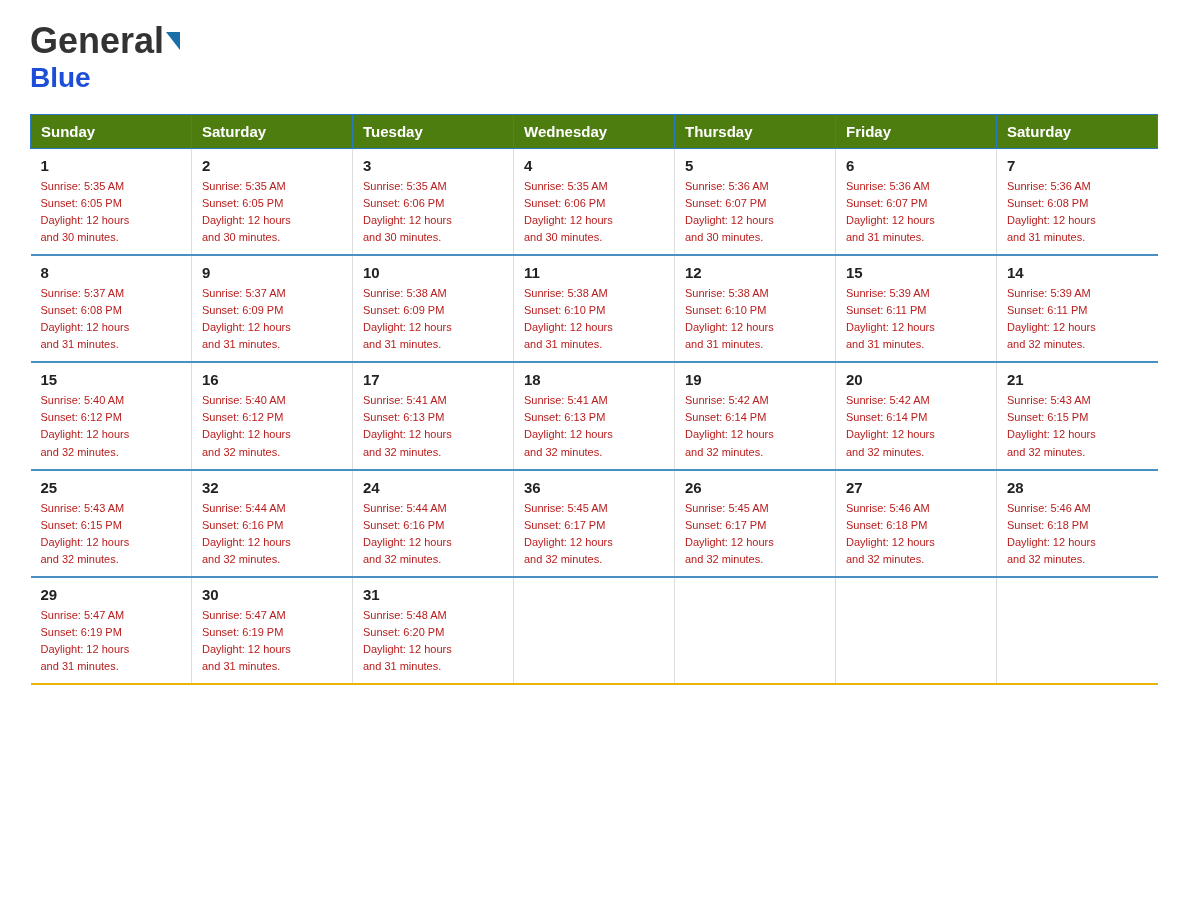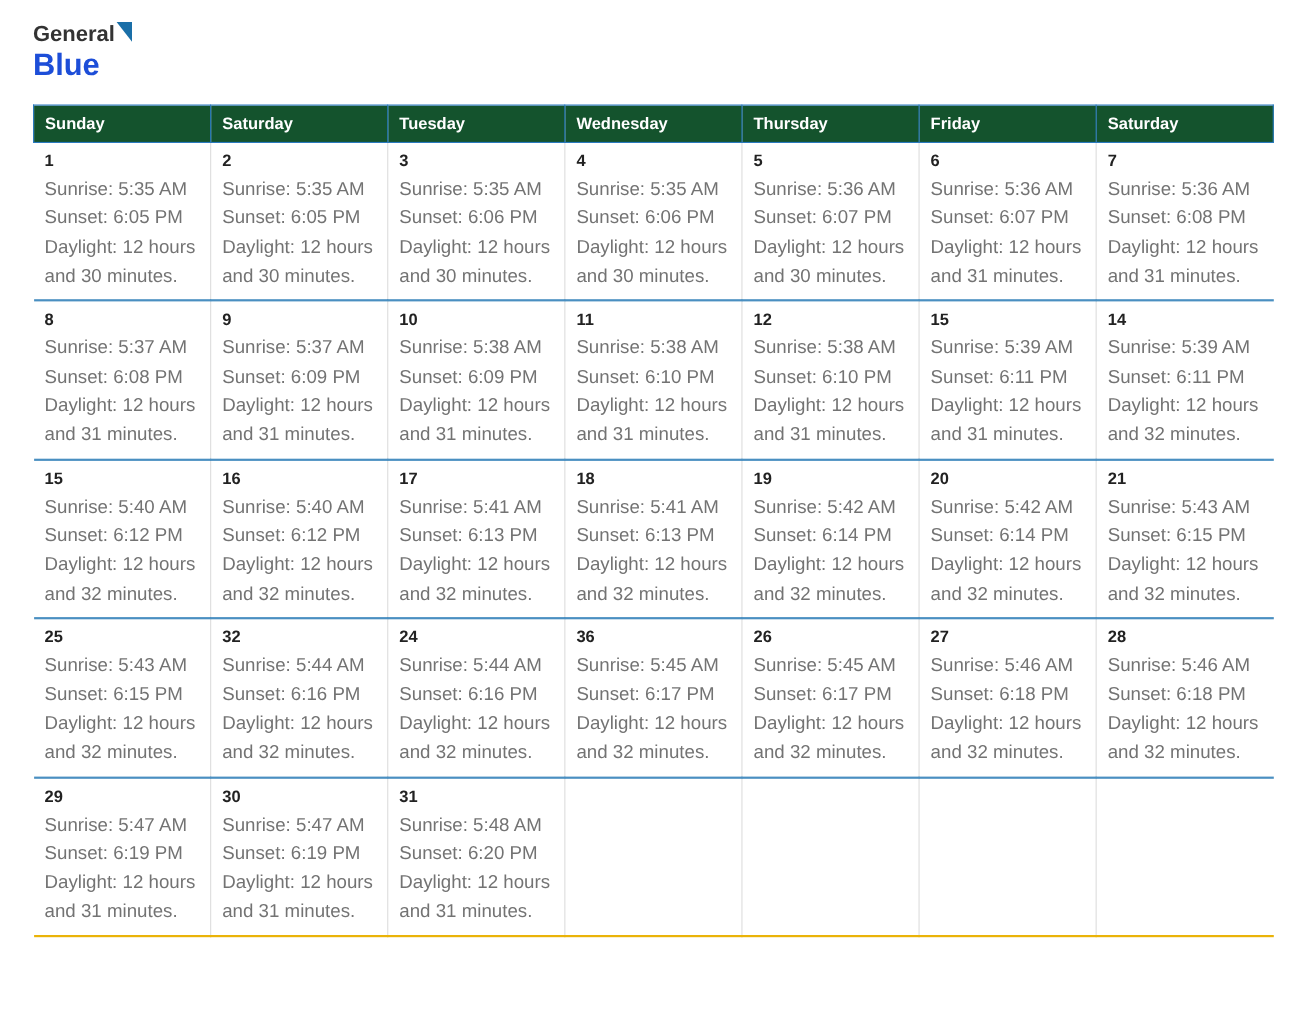--- a/index.html
+++ b/index.html
@@ -16,21 +16,22 @@
       align-items: flex-start;
       margin-bottom: 20px;
     }
     .logo {
       display: flex;
       flex-direction: column;
       align-items: flex-start;
     }
     .logo-text {
       display: flex;
-      font-size: 20px;
+      align-items: center;
+      font-size: 36px;
       font-weight: bold;
       color: #333;
     }
     .logo-general { color: #333; }
     .logo-arrow {
       width: 0;
       height: 0;
       border-left: 14px solid transparent;
       border-right: 0px solid transparent;
       border-top: 18px solid #1a6fa8;
@@ -55,21 +56,21 @@
       font-size: 20px;
       color: #444;
       margin-top: 4px;
     }
     table {
       width: 100%;
       border-collapse: collapse;
       table-layout: fixed;
     }
     thead tr {
-      background: #14532d;
+      background: #4d7c0f;
     }
     thead th {
       color: #fff;
       font-size: 15px;
       font-weight: bold;
       padding: 8px 10px;
       text-align: left;
       border: 1px solid #2a7abf;
     }
     tbody tr {
@@ -86,23 +87,23 @@
     tbody td:last-child {
       border-right: none;
     }
     .day-num {
       font-size: 15px;
       font-weight: bold;
       display: block;
       margin-bottom: 4px;
     }
     .day-info {
-      font-size: 17px;
+      font-size: 11px;
       line-height: 1.55;
-      color: #737373;
+      color: #b91c1c;
     }
     tbody tr:last-child {
       border-bottom: 2px solid #eab308;
     }
   </style>
 </head>
 <body>
 
 <div class="header">
   <div class="logo">

